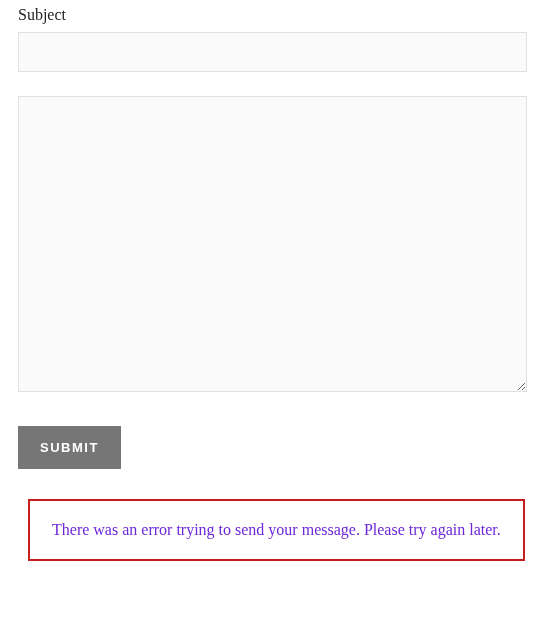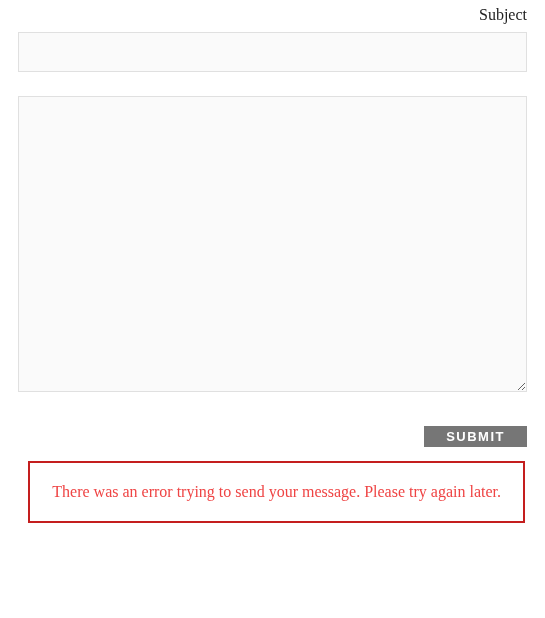--- a/index.html
+++ b/index.html
@@ -1,19 +1,18 @@
 <!DOCTYPE html>
 <html><head>
   <meta charset="utf-8">
   <style>
     * {
       box-sizing: border-box;
       margin: 0;
       padding: 0;
-      text-align: right;
     }
     body {
       font-family: Georgia, "Times New Roman", serif;
       background: #ffffff;
       width: 545px;
       height: 618px;
       padding: 6px 18px 18px 18px;
       color: #222222;
     }
     .field-group {
@@ -41,36 +40,36 @@
       background: #fafafa;
       font-family: inherit;
       font-size: 16px;
       padding: 8px 10px;
       resize: vertical;
     }
     .submit-button {
       background: #767676;
       color: #ffffff;
       border: none;
-      padding: 3px 22px;
+      padding: 14px 22px;
       font-family: Arial, Helvetica, sans-serif;
       font-size: 13px;
       font-weight: bold;
       letter-spacing: 1.5px;
       cursor: pointer;
       margin-top: 6px;
     }
     .error-box {
       border: 2px solid #c41e1e;
       background: #ffffff;
       padding: 16px 22px;
-      margin-top: 14px;
+      margin-top: 30px;
       margin-right: 2px;
       margin-left: 10px;
-      color: #ef4444;
+      color: #6d28d9;
       font-size: 16px;
       line-height: 1.6;
     }
   </style>
 </head>
 <body>
 
 <form>
   <div class="field-group">
     <label class="field-label">Subject</label>

